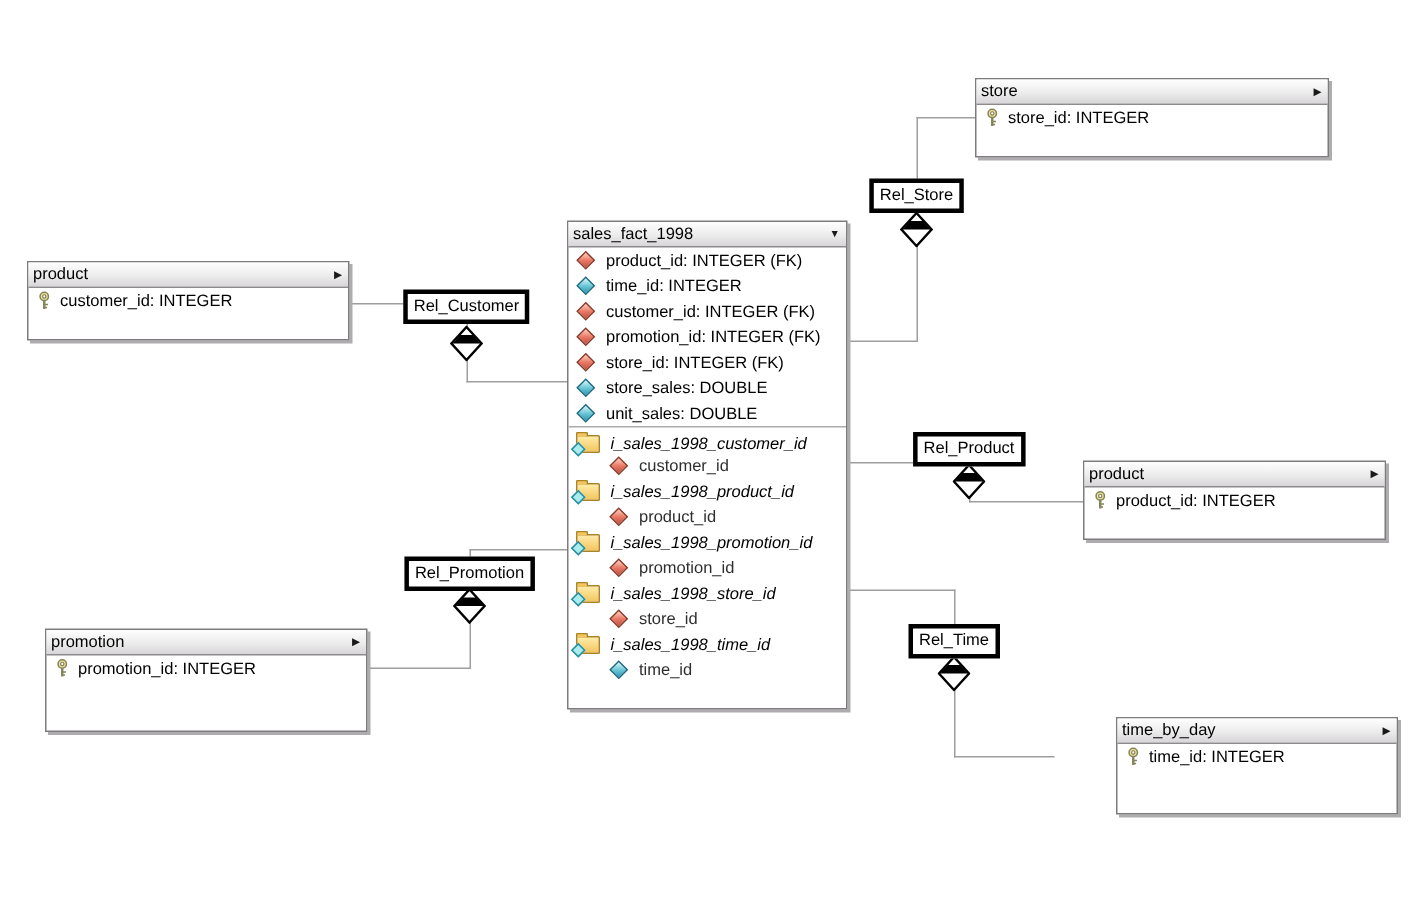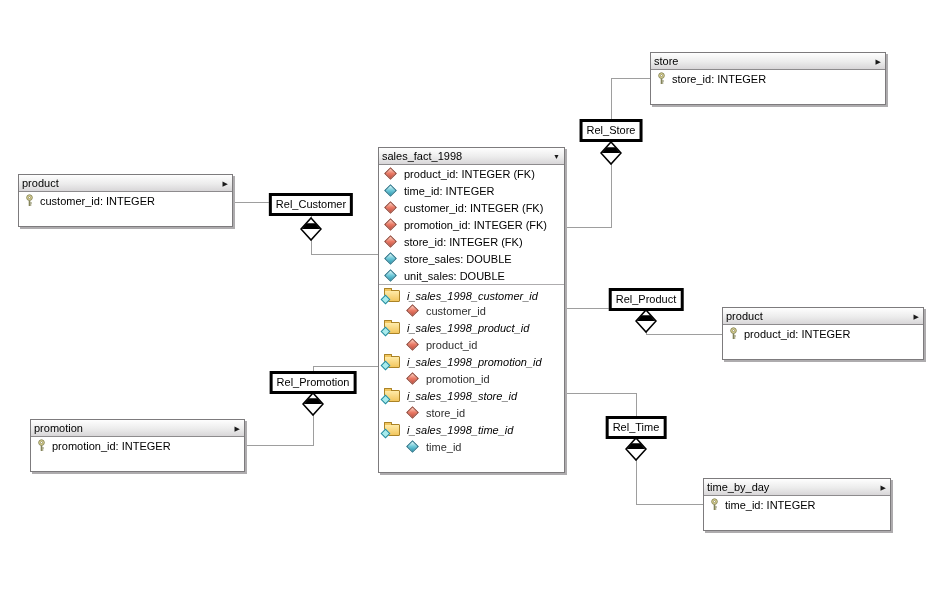--- a/index.html
+++ b/index.html
@@ -156,42 +156,42 @@
               <line x1="5.5" y1="6.4" x2="5.5" y2="12" stroke="#84845a" stroke-width="1.6"></line>
               <line x1="5.5" y1="9" x2="8" y2="9" stroke="#84845a" stroke-width="1"></line>
               <line x1="5.5" y1="11" x2="7.4" y2="11" stroke="#84845a" stroke-width="1"></line>
             </svg>
           </span>
         <span class="row-text">product_id: INTEGER</span>
       </div>
     </div>
   </div>
 
-  <div class="db-table" style="left:30px;top:419px;width:215px;height:53px">
+  <div class="db-table" style="left:30px;top:419px;width:215px;height:69px">
     <div class="tbl-header">
       <span class="tbl-title">promotion</span>
       <span class="hdr-arrow">▶</span>
     </div>
     <div class="tbl-body">
       <div class="tbl-row">
         <span class="key-icon">
             <svg width="11" height="13" viewBox="0 0 11 13">
               <circle cx="5.5" cy="3.6" r="2.8" fill="#ece09a" stroke="#84845a" stroke-width="1"></circle>
               <circle cx="5.5" cy="3.6" r="1.1" fill="#ffffff" stroke="#84845a" stroke-width="0.8"></circle>
               <line x1="5.5" y1="6.4" x2="5.5" y2="12" stroke="#84845a" stroke-width="1.6"></line>
               <line x1="5.5" y1="9" x2="8" y2="9" stroke="#84845a" stroke-width="1"></line>
               <line x1="5.5" y1="11" x2="7.4" y2="11" stroke="#84845a" stroke-width="1"></line>
             </svg>
           </span>
         <span class="row-text">promotion_id: INTEGER</span>
       </div>
     </div>
   </div>
 
-  <div class="db-table" style="left:703px;top:478px;width:188px;height:53px">
+  <div class="db-table" style="left:744px;top:478px;width:188px;height:65px">
     <div class="tbl-header">
       <span class="tbl-title">time_by_day</span>
       <span class="hdr-arrow">▶</span>
     </div>
     <div class="tbl-body">
       <div class="tbl-row">
         <span class="key-icon">
             <svg width="11" height="13" viewBox="0 0 11 13">
               <circle cx="5.5" cy="3.6" r="2.8" fill="#ece09a" stroke="#84845a" stroke-width="1"></circle>
               <circle cx="5.5" cy="3.6" r="1.1" fill="#ffffff" stroke="#84845a" stroke-width="0.8"></circle>

